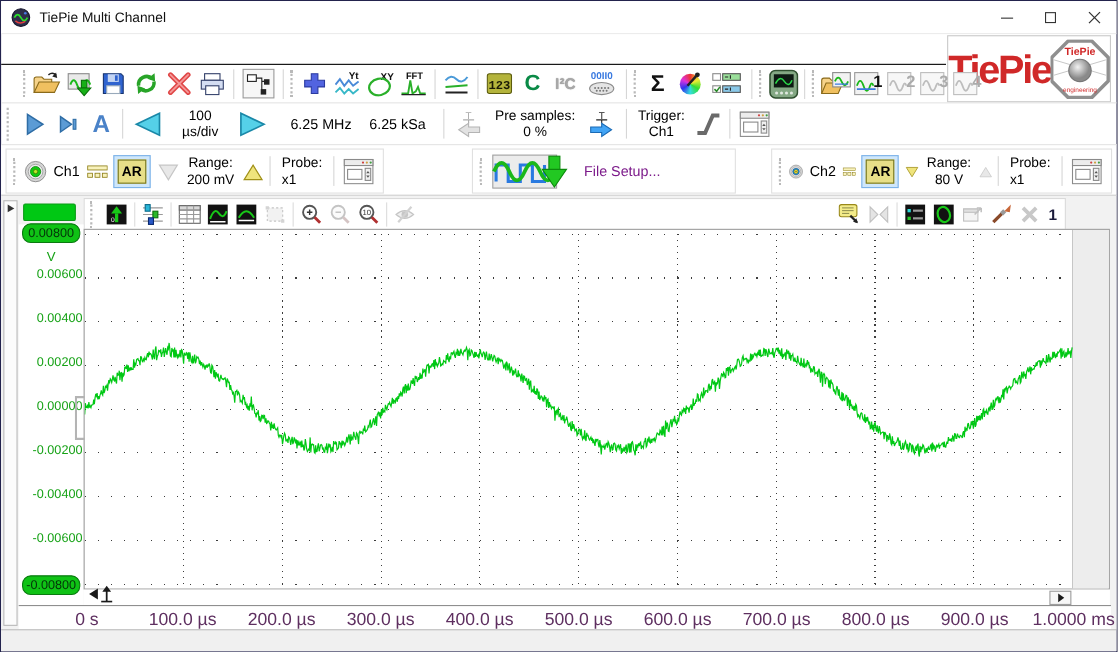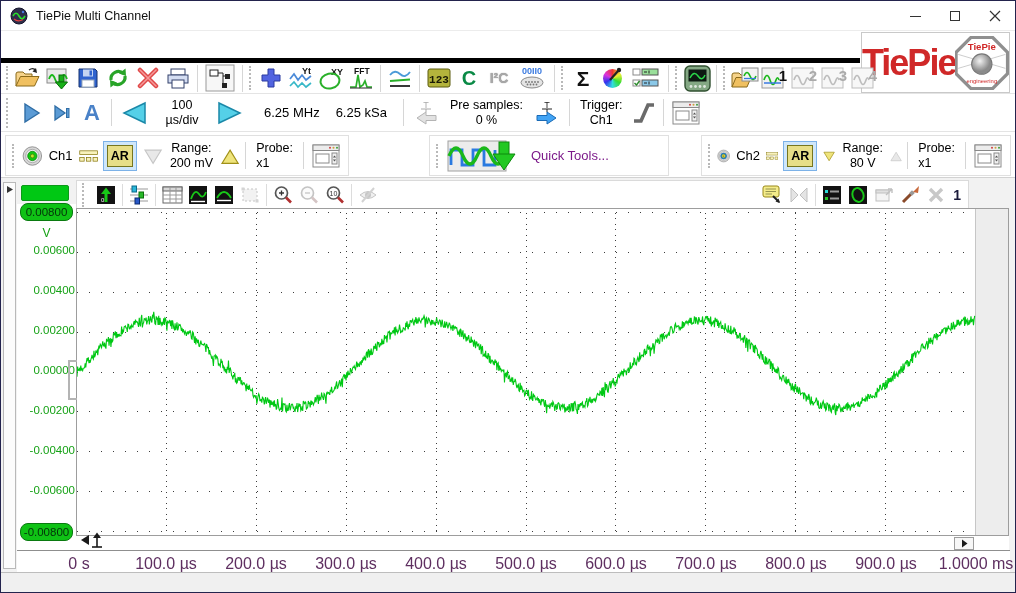--- a/index.html
+++ b/index.html
@@ -11,21 +11,21 @@
 .appicon{margin-left:9px;width:18px;height:18px}
 .apptitle{margin-left:8px;font-size:12.5px;color:#111}
 .capbtns{position:absolute;right:0;top:0;height:30px;display:flex}
 .capbtn{width:40px;height:30px;display:flex;align-items:center;justify-content:center}
 
 .menubar{position:absolute;left:0;top:31px;width:859px;height:26px;display:flex;align-items:center;padding-left:12px}
 .menu-item{padding:4px 11px;font-size:12.5px;cursor:default}
 .grip{width:6px;height:24px;border-left:2px dotted #b9b9b9;margin:0 5px 0 2px}
 .grip.tall{height:30px}
 
-.toolbar1{position:absolute;left:0;top:57px;width:859px;height:35px;border-top:5px solid #000000;display:flex;align-items:center;padding-left:3px}
+.toolbar1{position:absolute;left:0;top:57px;width:859px;height:35px;border-top:1px solid #000000;display:flex;align-items:center;padding-left:18px}
 .toolbar2{position:absolute;left:0;top:92px;width:1016px;height:38px;border-top:1px solid #e4e4e4;display:flex;align-items:center;padding-left:3px}
 .toolbar3{position:absolute;left:0;top:130px;width:1016px;height:46px;border-top:1px solid #e4e4e4;background:#fff}
 .sep{width:1px;height:27px;background:#d6d6d6;margin:0 4px;flex:none}
 .tbtn{width:30px;height:31px;display:flex;align-items:center;justify-content:center;flex:none}
 .tbtn.w36{width:36px}
 .txt2{display:flex;flex-direction:column;align-items:center;line-height:1.15;font-size:12.5px;padding:0 6px;flex:none}
 .bigtxt{font-size:13px;padding:0 8px;flex:none}
 
 .logobox{position:absolute;left:860px;top:31px;width:149px;height:61px;border:1px solid #c9c9c9;background:#fff;display:flex;align-items:center;justify-content:center}
 .logotext{color:#d02828;font-size:36px;font-weight:bold;letter-spacing:-2px;line-height:1}
@@ -434,21 +434,21 @@
 
     <div class="chgroup" style="left:428px;width:240px">
       <i class="grip"></i>
       <svg width="76" height="36" viewBox="0 0 76 36">
         <rect x="1" y="3" width="58" height="30" fill="#ececec" stroke="#a0a0a0"></rect>
         <path d="M4 27 v-15 h11 v15 h11 v-15 h11 v15 h11 v-15" fill="none" stroke="#2a7ae0" stroke-width="2.8"></path>
         <path d="M2 18 q7 -16 14 0 t14 0 t14 0 t14 0" fill="none" stroke="#1ab81a" stroke-width="3.4"></path>
         <rect x="52" y="4" width="10" height="13" fill="#22c822" stroke="#0c8a0c"></rect>
         <path d="M46 16 L68 16 L57 32 Z" fill="#22c822" stroke="#0c8a0c"></path>
       </svg>
-      <span class="qslabel">Quick Tools...</span>
+      <span class="qslabel">File Setup...</span>
     </div>
 
     <div class="chgroup" style="left:700px;width:310px">
       <i class="grip"></i>
       <svg width="28" height="28" viewBox="0 0 28 28">
         <circle cx="14" cy="14" r="12.5" fill="#d6d6d6" stroke="#7a7a7a"></circle>
         <circle cx="14" cy="14" r="9" fill="#ebebeb" stroke="#9a9a9a"></circle>
         <circle cx="14" cy="14" r="6.3" fill="#1f8fd0" stroke="#0a4a8a"></circle>
         <circle cx="14" cy="14" r="3.6" fill="#f8e838" stroke="#8a7a0a"></circle>
         <circle cx="14" cy="14" r="1.1" fill="#222"></circle>

